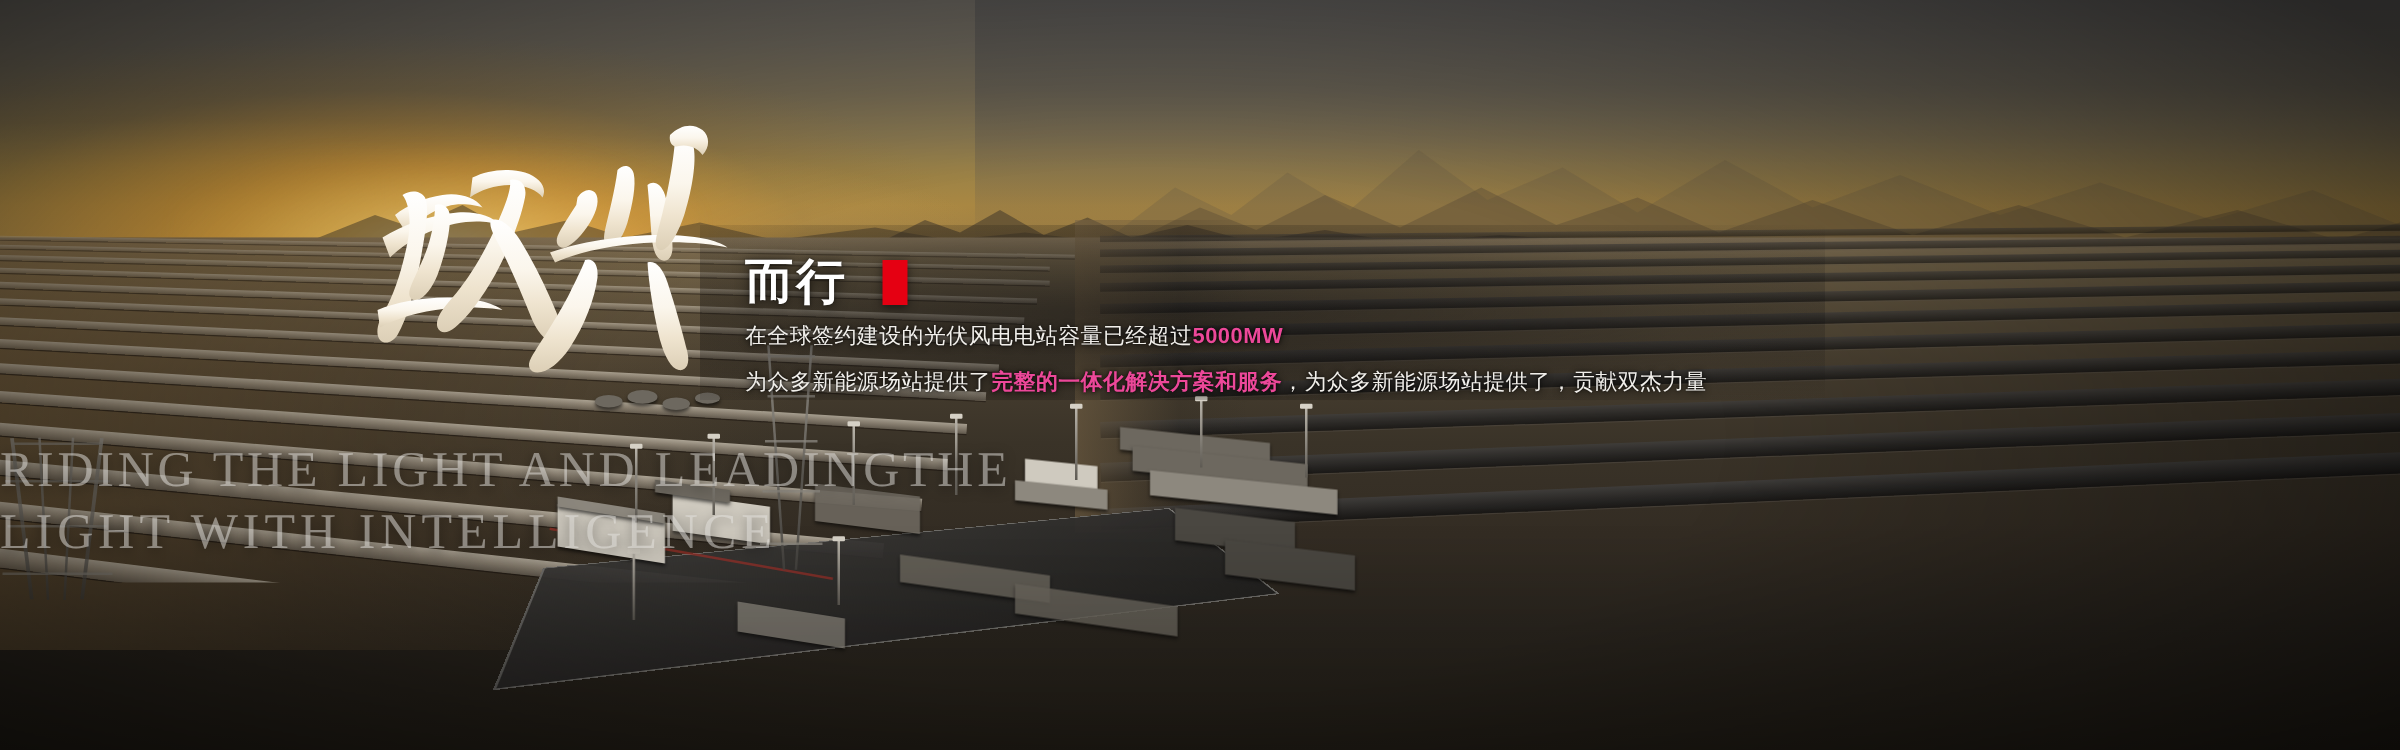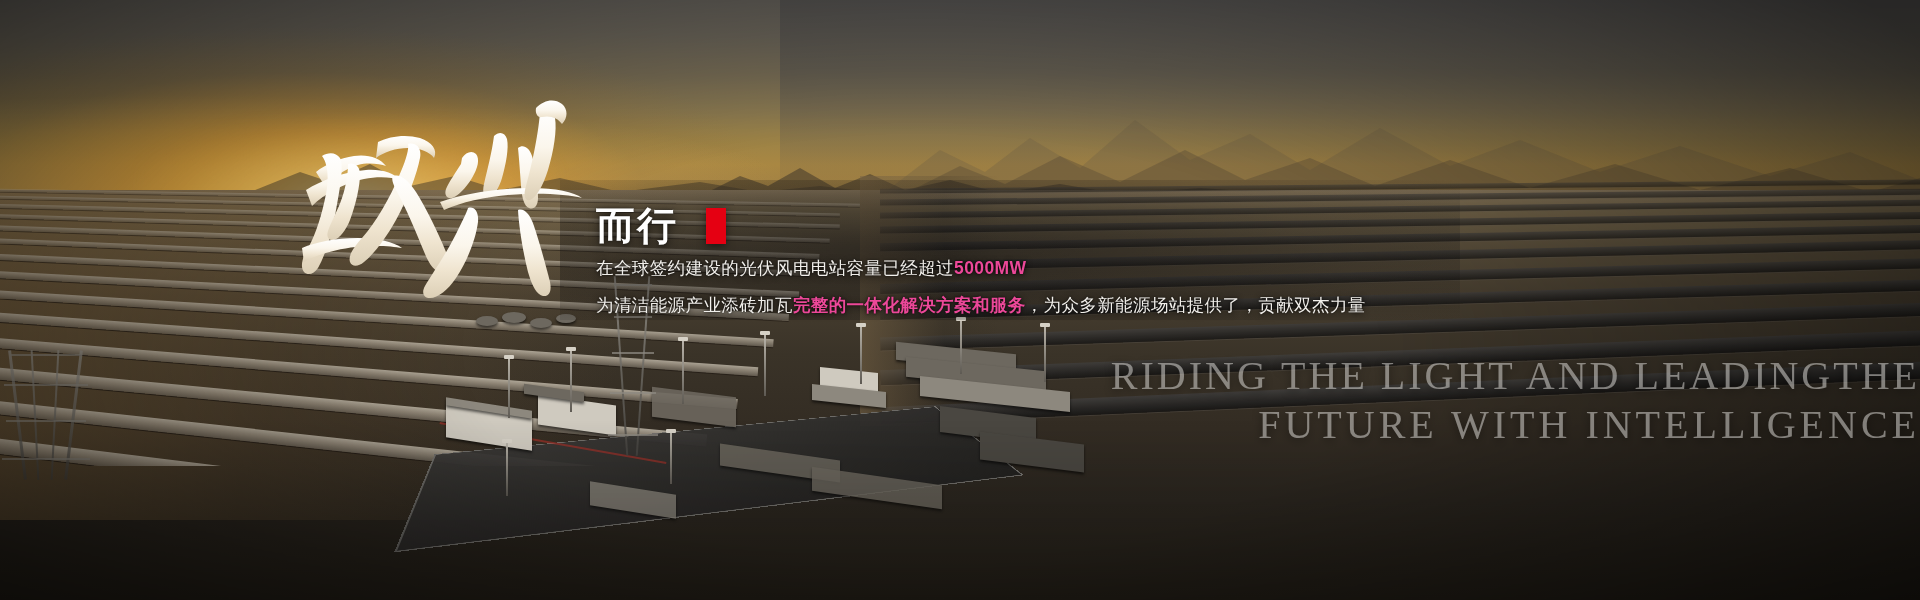--- a/index.html
+++ b/index.html
@@ -173,21 +173,21 @@
     margin-top:9px;
     font-size:17.5px; color:#f1efeb; line-height:1.62;
     letter-spacing:.4px; white-space:nowrap;
     text-shadow:0 1px 6px rgba(0,0,0,.85), 0 0 2px rgba(0,0,0,.7);
   }
   .sub b{ font-weight:bold; color:#ec4899; }
 
   
   .tagline{
     position:absolute; left:0; top:352px; width:1920px;
-    text-align:right; pointer-events:none;
+    text-align:left; pointer-events:none;
     font-family:"Liberation Serif", serif;
     font-size:40px; letter-spacing:3px; line-height:1.22;
     color:rgba(232,230,226,.50);
     text-shadow:0 2px 10px rgba(0,0,0,.45);
   }
   .tagline .l1{ display:block; }
   .tagline .l2{ display:block; letter-spacing:4px; }
 </style>
 </head>
 <body>
@@ -390,22 +390,22 @@
     <div class="headline">
       <span class="h-a">而行</span>
       <span class="redmark"></span>
     </div>
 
     <div class="sub">
       <span>在全球签约建设的光伏风电电站容量已经超过</span><b>5000MW</b>
     </div>
 
     <div class="sub">
-      <span>为清洁能源产业添砖加瓦</span><b>完整的一体化解决方案和服务</b><span>，为众多新能源场站提供了，贡献双杰力量</span>
+      <span>为众多新能源场站提供了</span><b>完整的一体化解决方案和服务</b><span>，为众多新能源场站提供了，贡献双杰力量</span>
     </div>
   </div>
 
   <div class="tagline">
     <span class="l1">RIDING THE LIGHT AND LEADINGTHE</span>
-    <span class="l2">FUTURE WITH INTELLIGENCE</span>
+    <span class="l2">LIGHT WITH INTELLIGENCE</span>
   </div>
 
 </div>
 
 </body></html>

